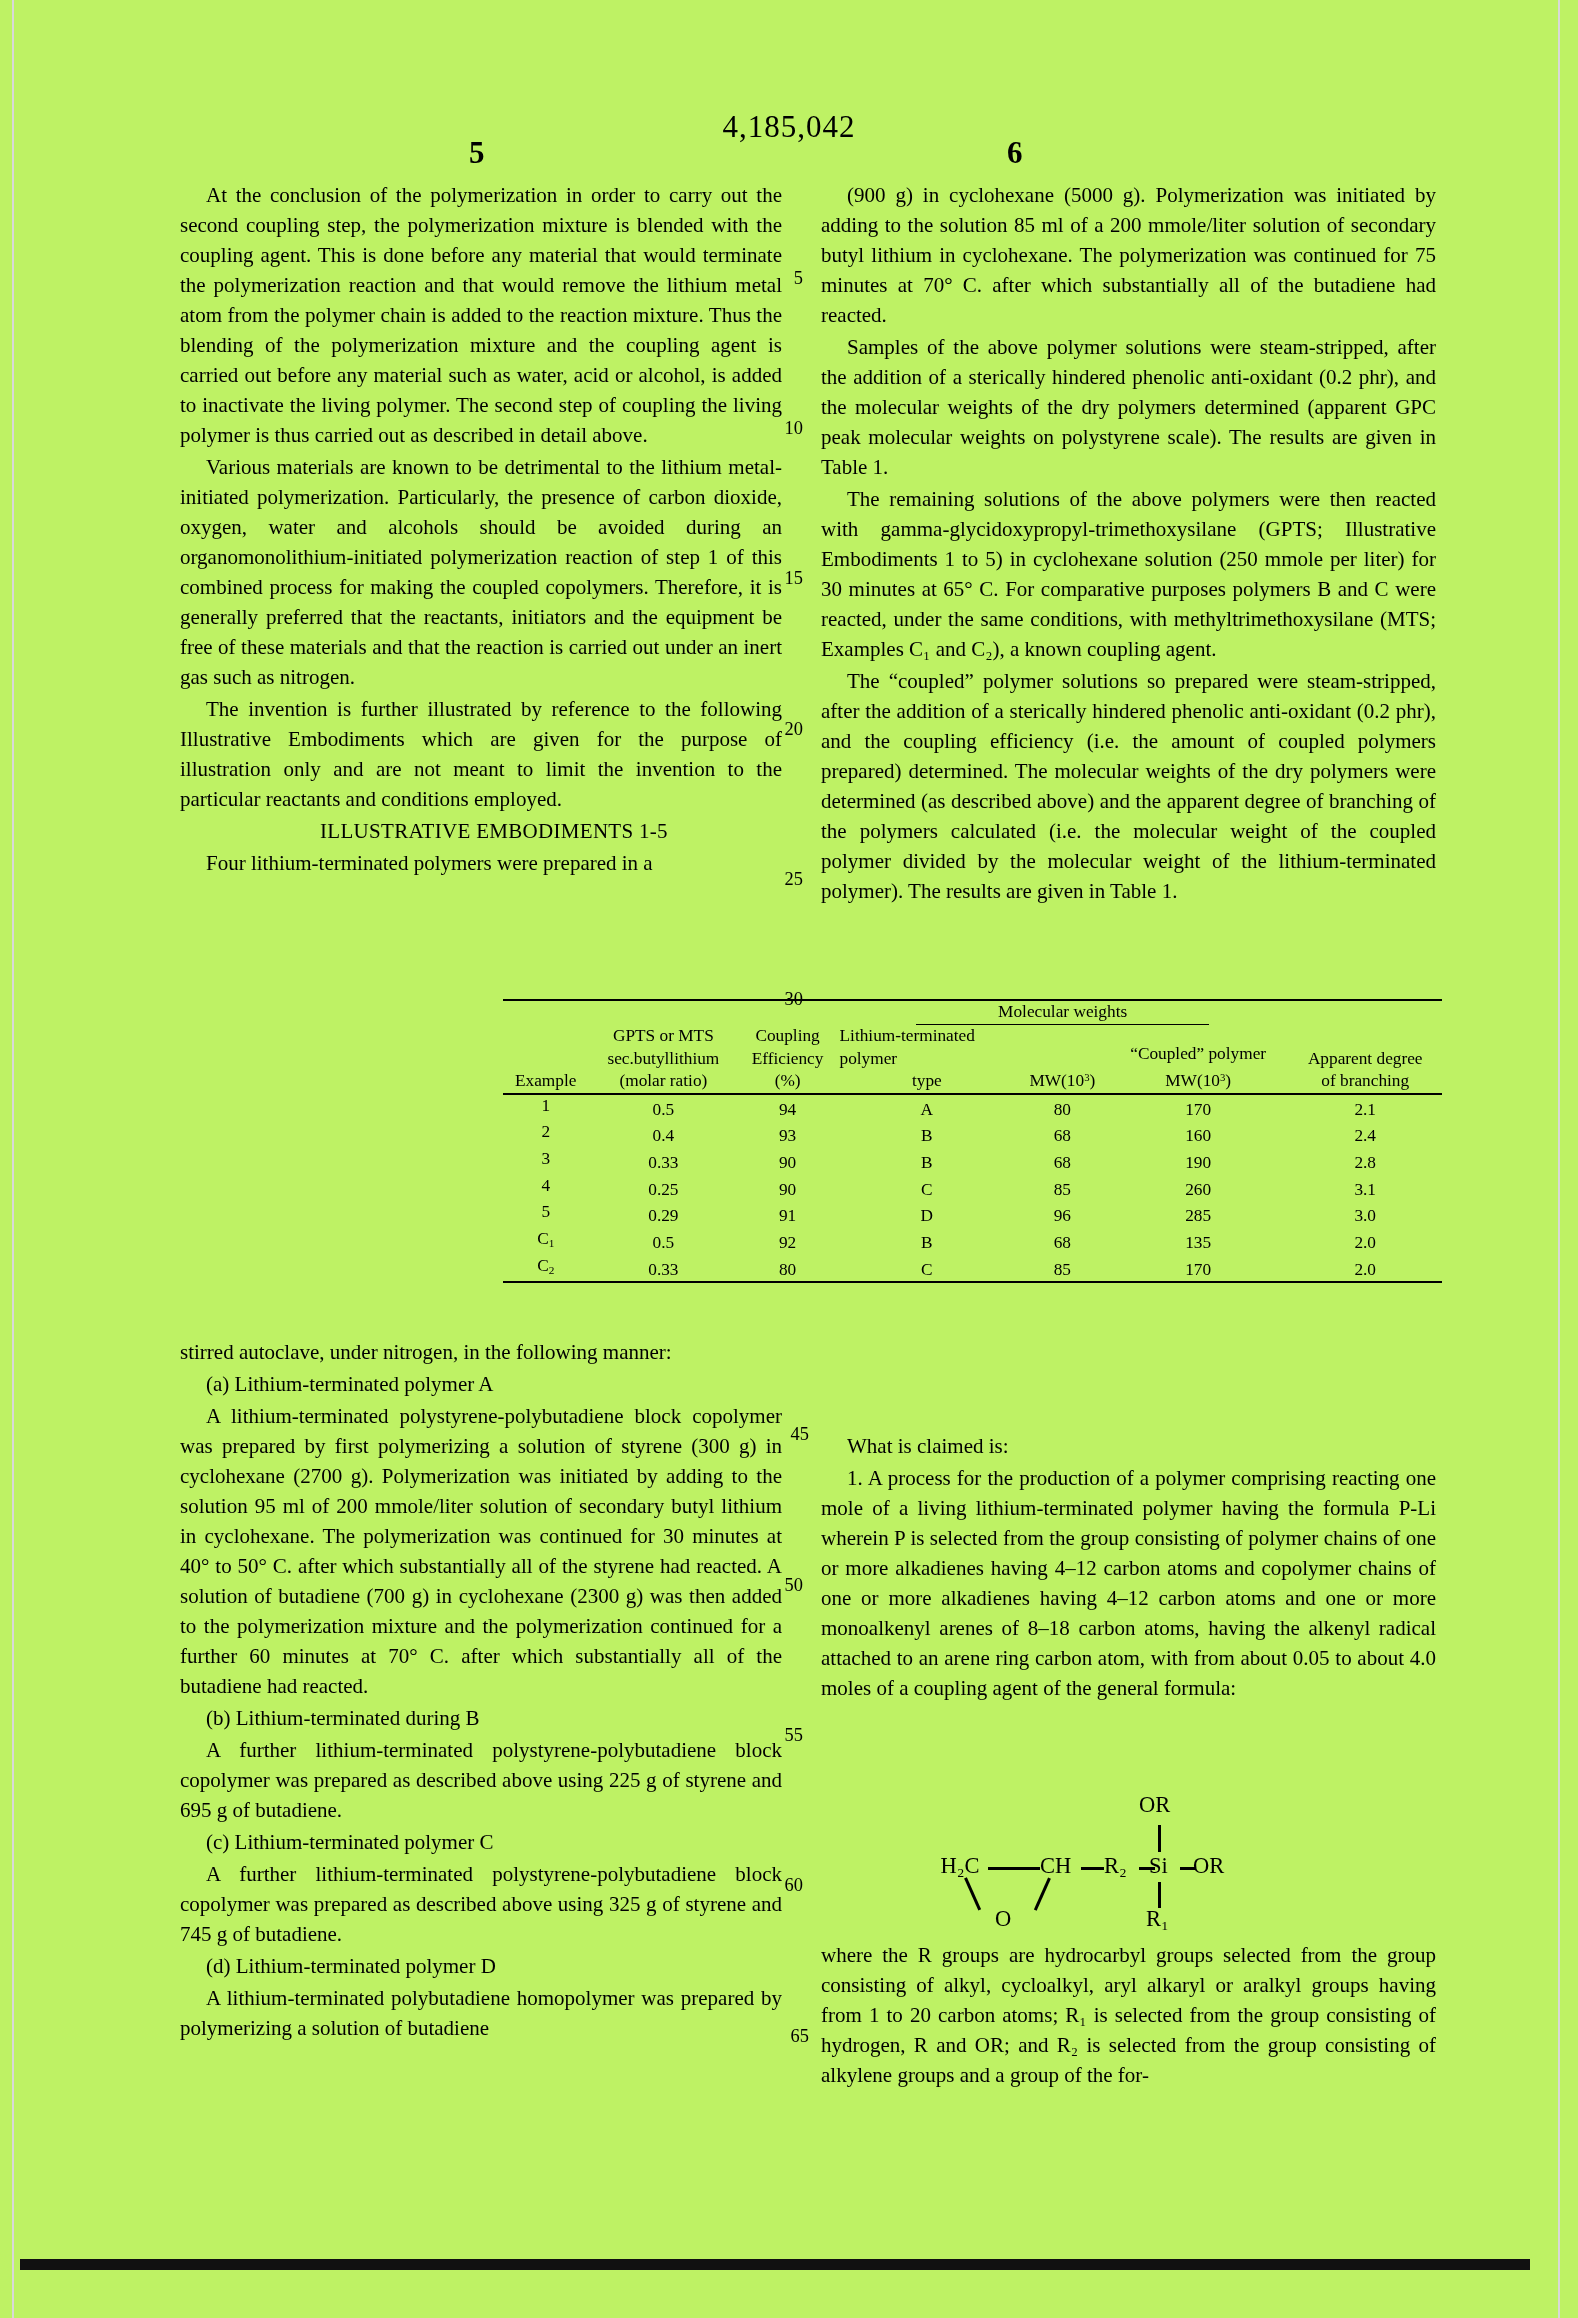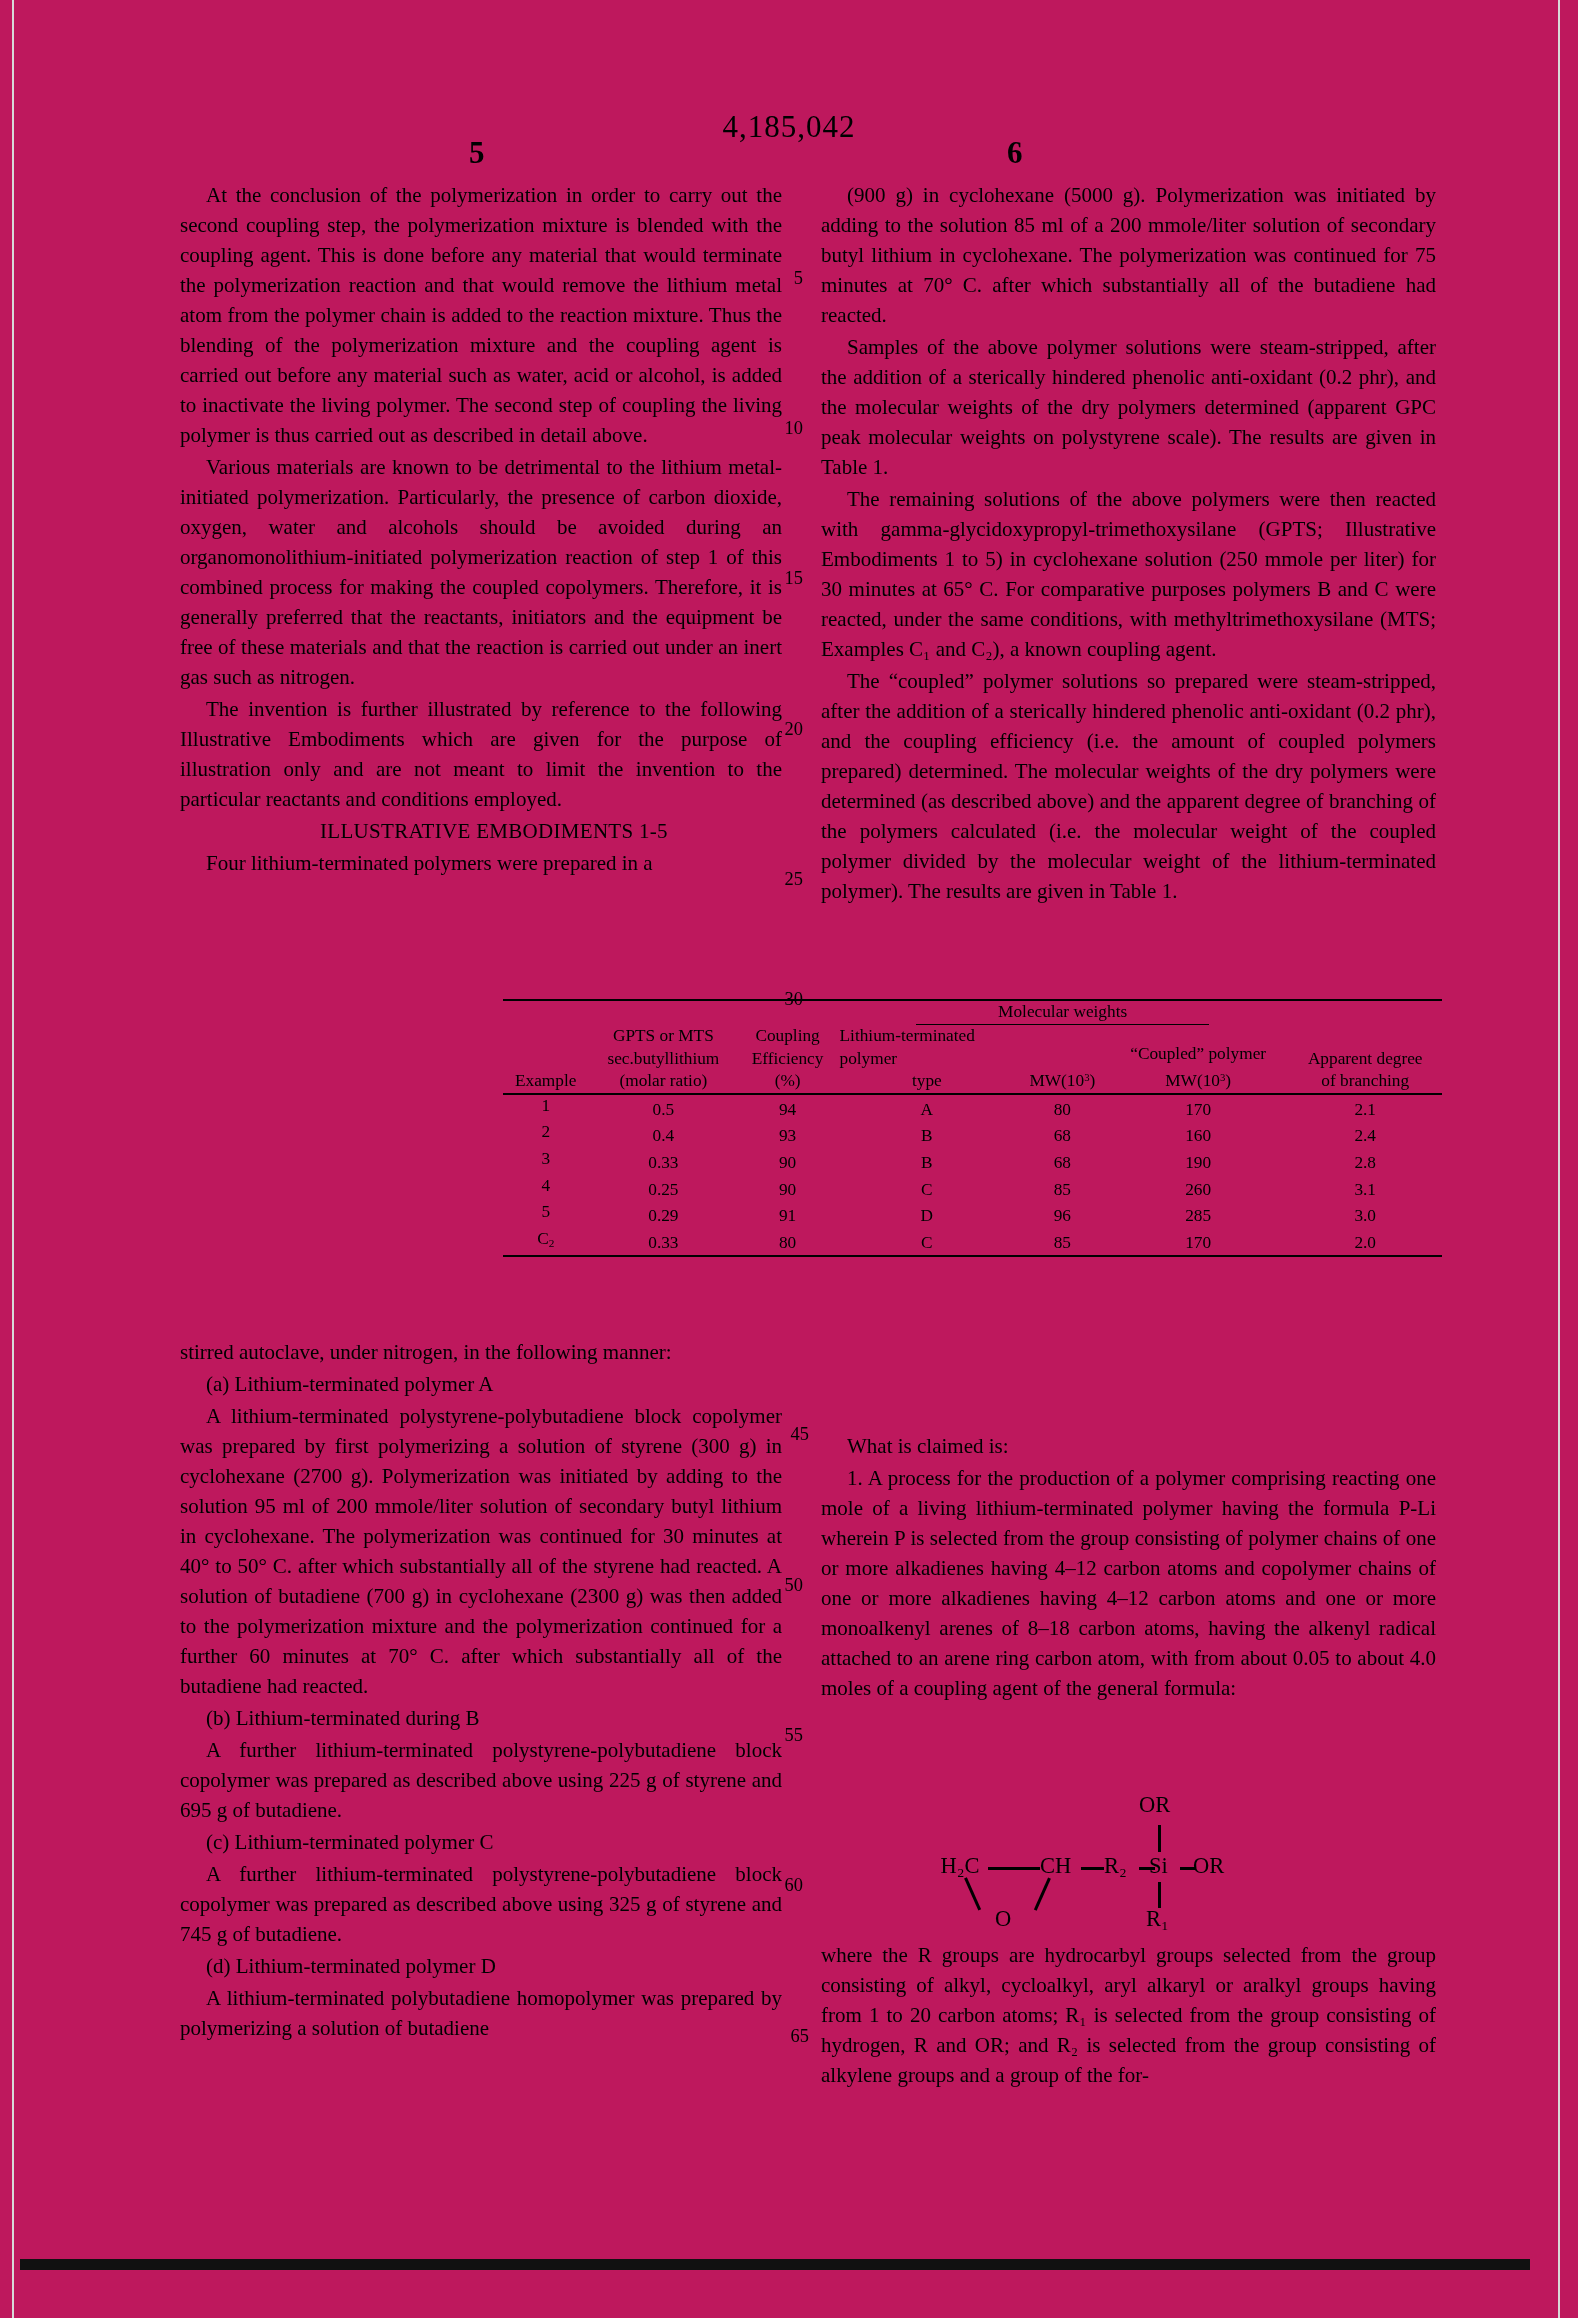--- a/index.html
+++ b/index.html
@@ -15,21 +15,21 @@
     position: relative;
     overflow: hidden;
   }
 
   
   .page {
     position: absolute;
     left: 0; top: 0;
     width: 1578px;
     height: 2319px;
-    background: #be185d;
+    background: #bef264;
   }
 
   
   .scan-edge-left {
     position: absolute;
     left: 12.2px; top: 0;
     width: 2px; height: 2319px;
     background: #d8d8d8;
   }
   .scan-edge-right {
@@ -303,20 +303,29 @@
         <td class="numcell">3.1</td>
       </tr>
       <tr>
         <td class="numcell"><span>5</span><sub></sub></td>
         <td class="numcell">0.29</td>
         <td class="numcell">91</td>
         <td class="numcell">D</td>
         <td class="numcell">96</td>
         <td class="numcell">285</td>
         <td class="numcell">3.0</td>
+      </tr>
+      <tr>
+        <td class="numcell"><span>C</span><sub>1</sub></td>
+        <td class="numcell">0.5</td>
+        <td class="numcell">92</td>
+        <td class="numcell">B</td>
+        <td class="numcell">68</td>
+        <td class="numcell">135</td>
+        <td class="numcell">2.0</td>
       </tr>
       <tr>
         <td class="numcell"><span>C</span><sub>2</sub></td>
         <td class="numcell">0.33</td>
         <td class="numcell">80</td>
         <td class="numcell">C</td>
         <td class="numcell">85</td>
         <td class="numcell">170</td>
         <td class="numcell">2.0</td>
       </tr>

